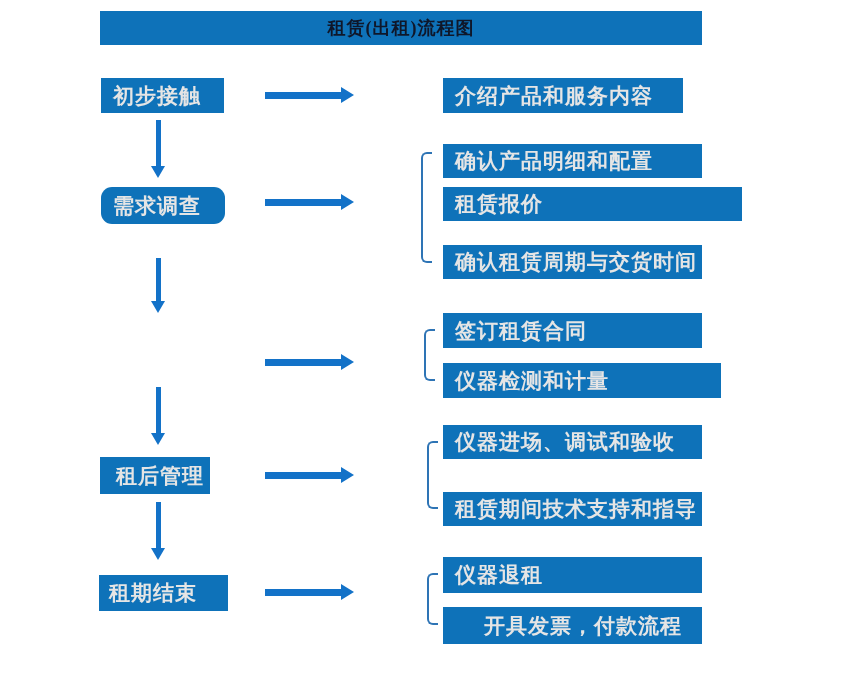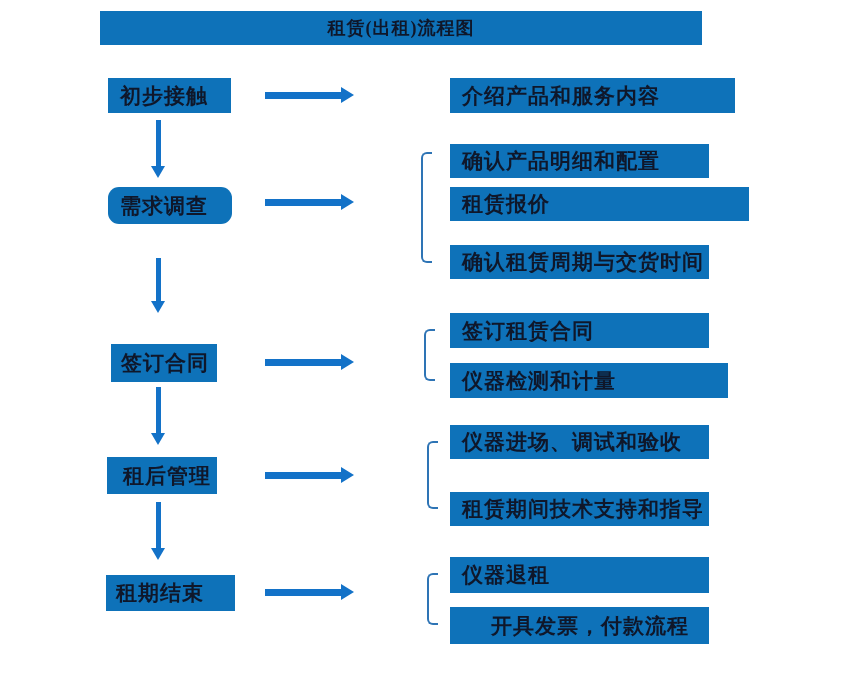--- a/index.html
+++ b/index.html
@@ -21,28 +21,27 @@
     font-size: 18px;
     font-weight: bold;
     letter-spacing: 1px;
     display: flex;
     align-items: center;
     justify-content: center;
   }
   .box {
     position: absolute;
     background: #0e72b9;
-    color: #0f172a;
+    color: #e5e5e5;
     font-weight: bold;
     display: flex;
     align-items: center;
     padding-left: 12px;
     letter-spacing: 1px;
     white-space: nowrap;
-    margin-left: 7px;
   }
   .step { font-size: 21px; }
   .out  { font-size: 21px; }
   
   .harrow { position: absolute; width: 89px; height: 17px; }
   .harrow .shaft {
     position: absolute; left: 0; top: 5px;
     width: 78px; height: 7px;
     background: #1372c8;
   }
@@ -79,21 +78,20 @@
 </style>
 </head>
 <body>
 
 <div class="canvas">
 
   <div class="header">租赁(出租)流程图</div>
 
   <div class="box step" style="left:101px; top:78px;  width:123px; height:35px;">初步接触</div>
   <div class="box step" style="left:101px; top:187px; width:124px; height:37px;border-radius:11px;">需求调查</div>
-  <div class="box step" style="left:104px; top:344px; width:106px; height:38px; padding-left:10px;">签订合同</div>
   <div class="box step" style="left:100px; top:457px; width:110px; height:37px; padding-left:16px;">租后管理</div>
   <div class="box step" style="left:99px;  top:575px; width:129px; height:36px; padding-left:10px;">租期结束</div>
 
   <div class="varrow" style="left:151px; top:120px; height:58px;">
     <div class="shaft"></div>
       <div class="head"></div>
   </div>
   <div class="varrow" style="left:151px; top:258px; height:55px;">
     <div class="shaft"></div>
       <div class="head"></div>
@@ -126,21 +124,21 @@
   <div class="harrow" style="left:265px; top:584px;">
     <div class="shaft"></div>
       <div class="head"></div>
   </div>
 
   <div class="bracket" style="left:421px; top:152px; height:111px;"></div>
   <div class="bracket" style="left:424px; top:329px; height:52px;"></div>
   <div class="bracket" style="left:427px; top:441px; height:68px;"></div>
   <div class="bracket" style="left:427px; top:573px; height:52px;"></div>
 
-  <div class="box out" style="left:443px; top:78px;  width:285px; height:35px;">介绍产品和服务内容</div>
+  <div class="box out" style="left:443px; top:78px;  width:240px; height:35px;">介绍产品和服务内容</div>
 
   <div class="box out" style="left:443px; top:144px; width:259px; height:34px;">确认产品明细和配置</div>
   <div class="box out" style="left:443px; top:187px; width:299px; height:34px;">租赁报价</div>
   <div class="box out" style="left:443px; top:245px; width:259px; height:34px;">确认租赁周期与交货时间</div>
 
   <div class="box out" style="left:443px; top:313px; width:259px; height:35px;">签订租赁合同</div>
   <div class="box out" style="left:443px; top:363px; width:278px; height:35px;">仪器检测和计量</div>
 
   <div class="box out" style="left:443px; top:425px; width:259px; height:34px;">仪器进场、调试和验收</div>
   <div class="box out" style="left:443px; top:492px; width:259px; height:34px;">租赁期间技术支持和指导</div>

